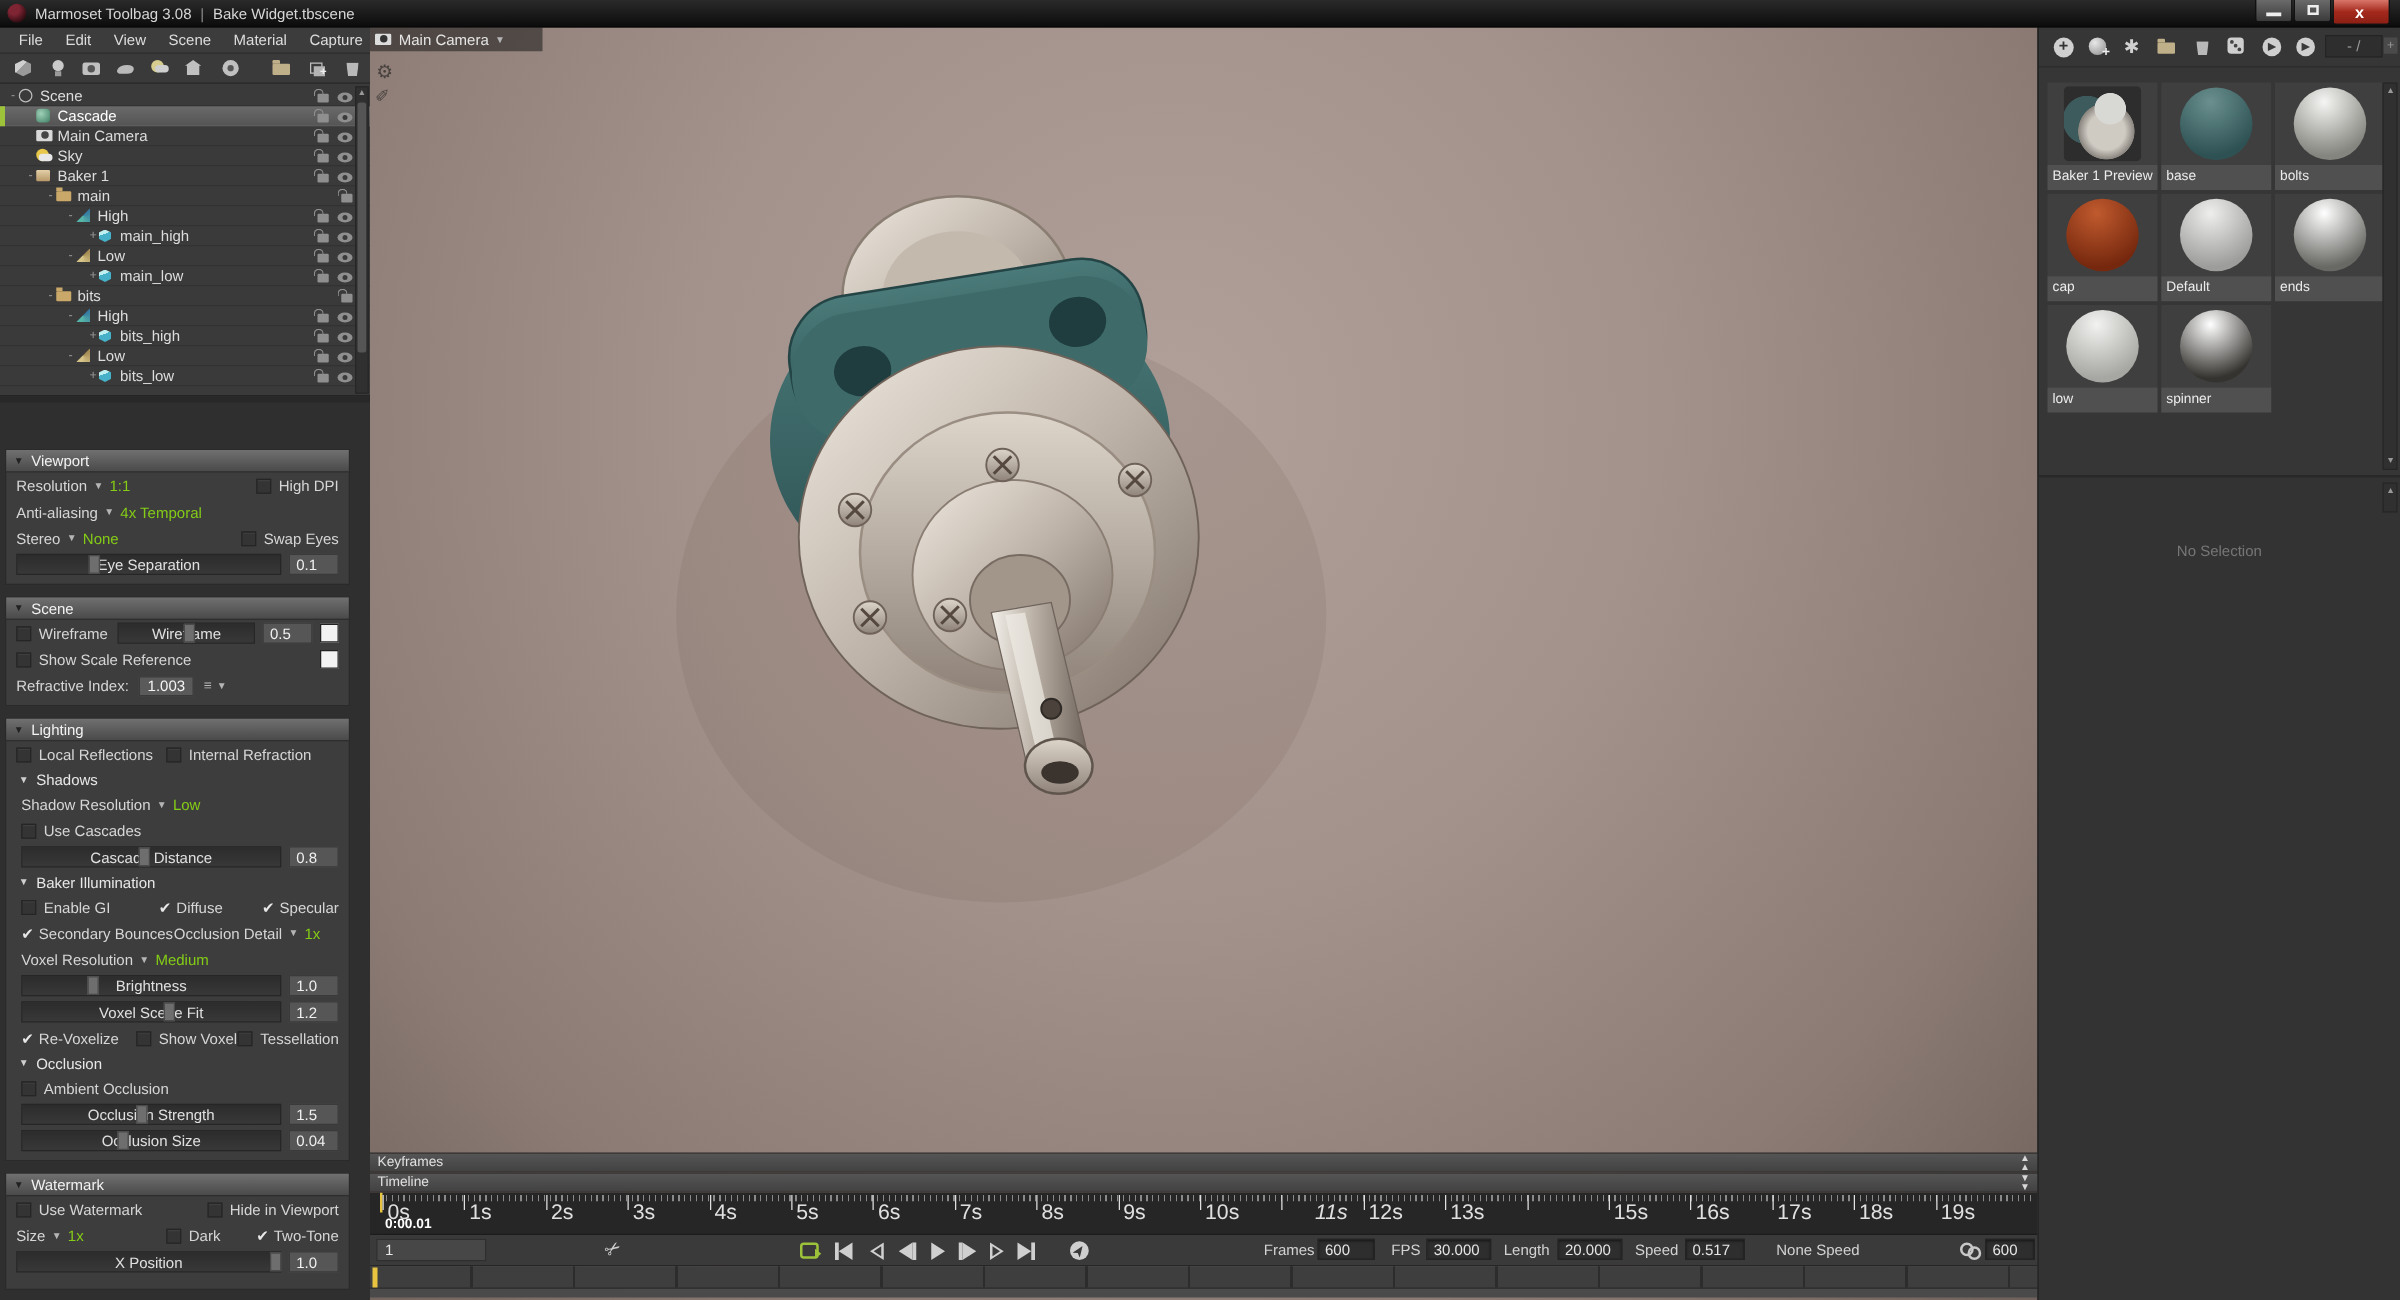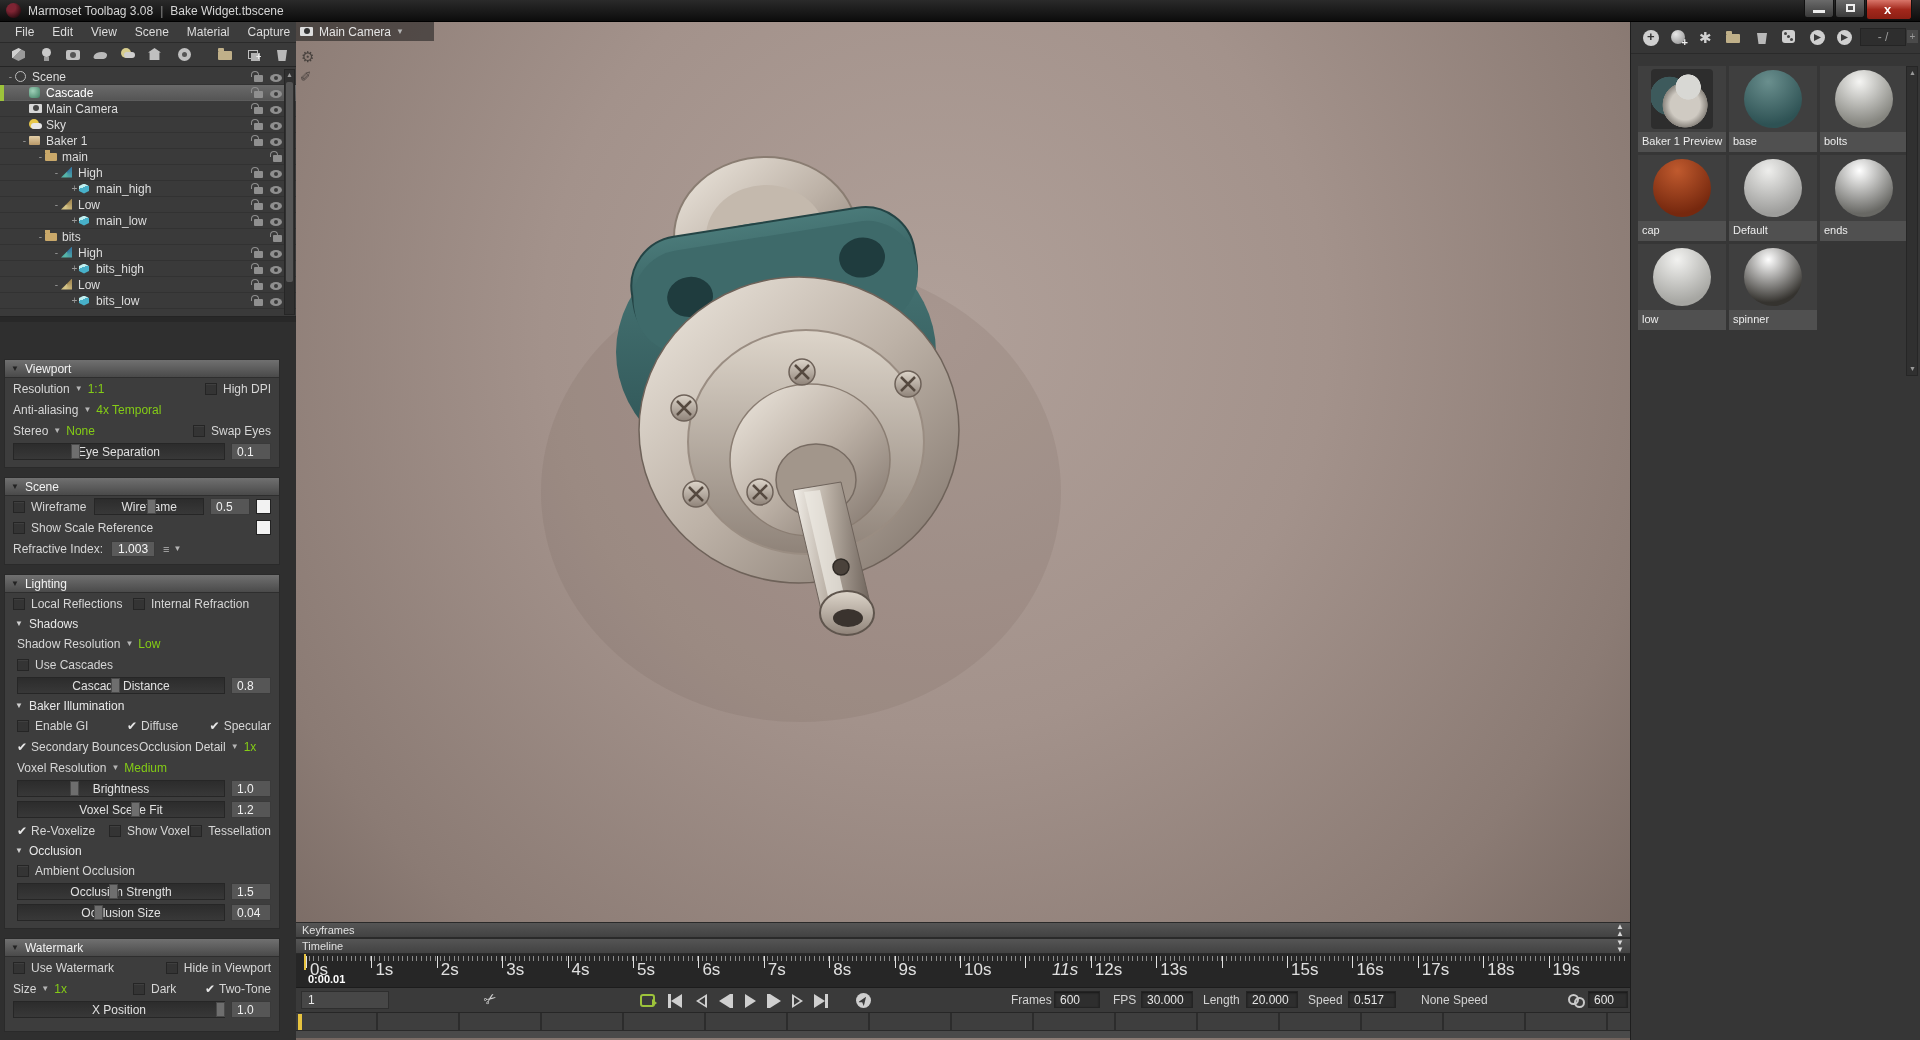--- a/index.html
+++ b/index.html
@@ -902,13 +902,19 @@
         <div class="mat-thumb">
           <div class="mat-sphere" style="background: radial-gradient(circle at 42% 20%, rgb(255, 255, 255) 0%, rgb(53, 51, 47) 75%);"></div>
         </div>
         <div class="mat-label">spinner</div>
       </div>
     </div>
   <div class="r-scroll" style="top:44px; height:310px">
     <div class="scroll-arrow" style="top:1px;left:1px">▲</div>
     <div class="scroll-arrow" style="bottom:1px;left:1px">▼</div>
   </div>
+  <div class="r-props">
+    <div class="no-sel">No Selection</div>
+    <div class="r-scroll" style="top:4px; height:24px">
+      <div class="scroll-arrow" style="top:1px;left:1px">▲</div>
+    </div>
+  </div>
 </div>
 
 </body></html>

